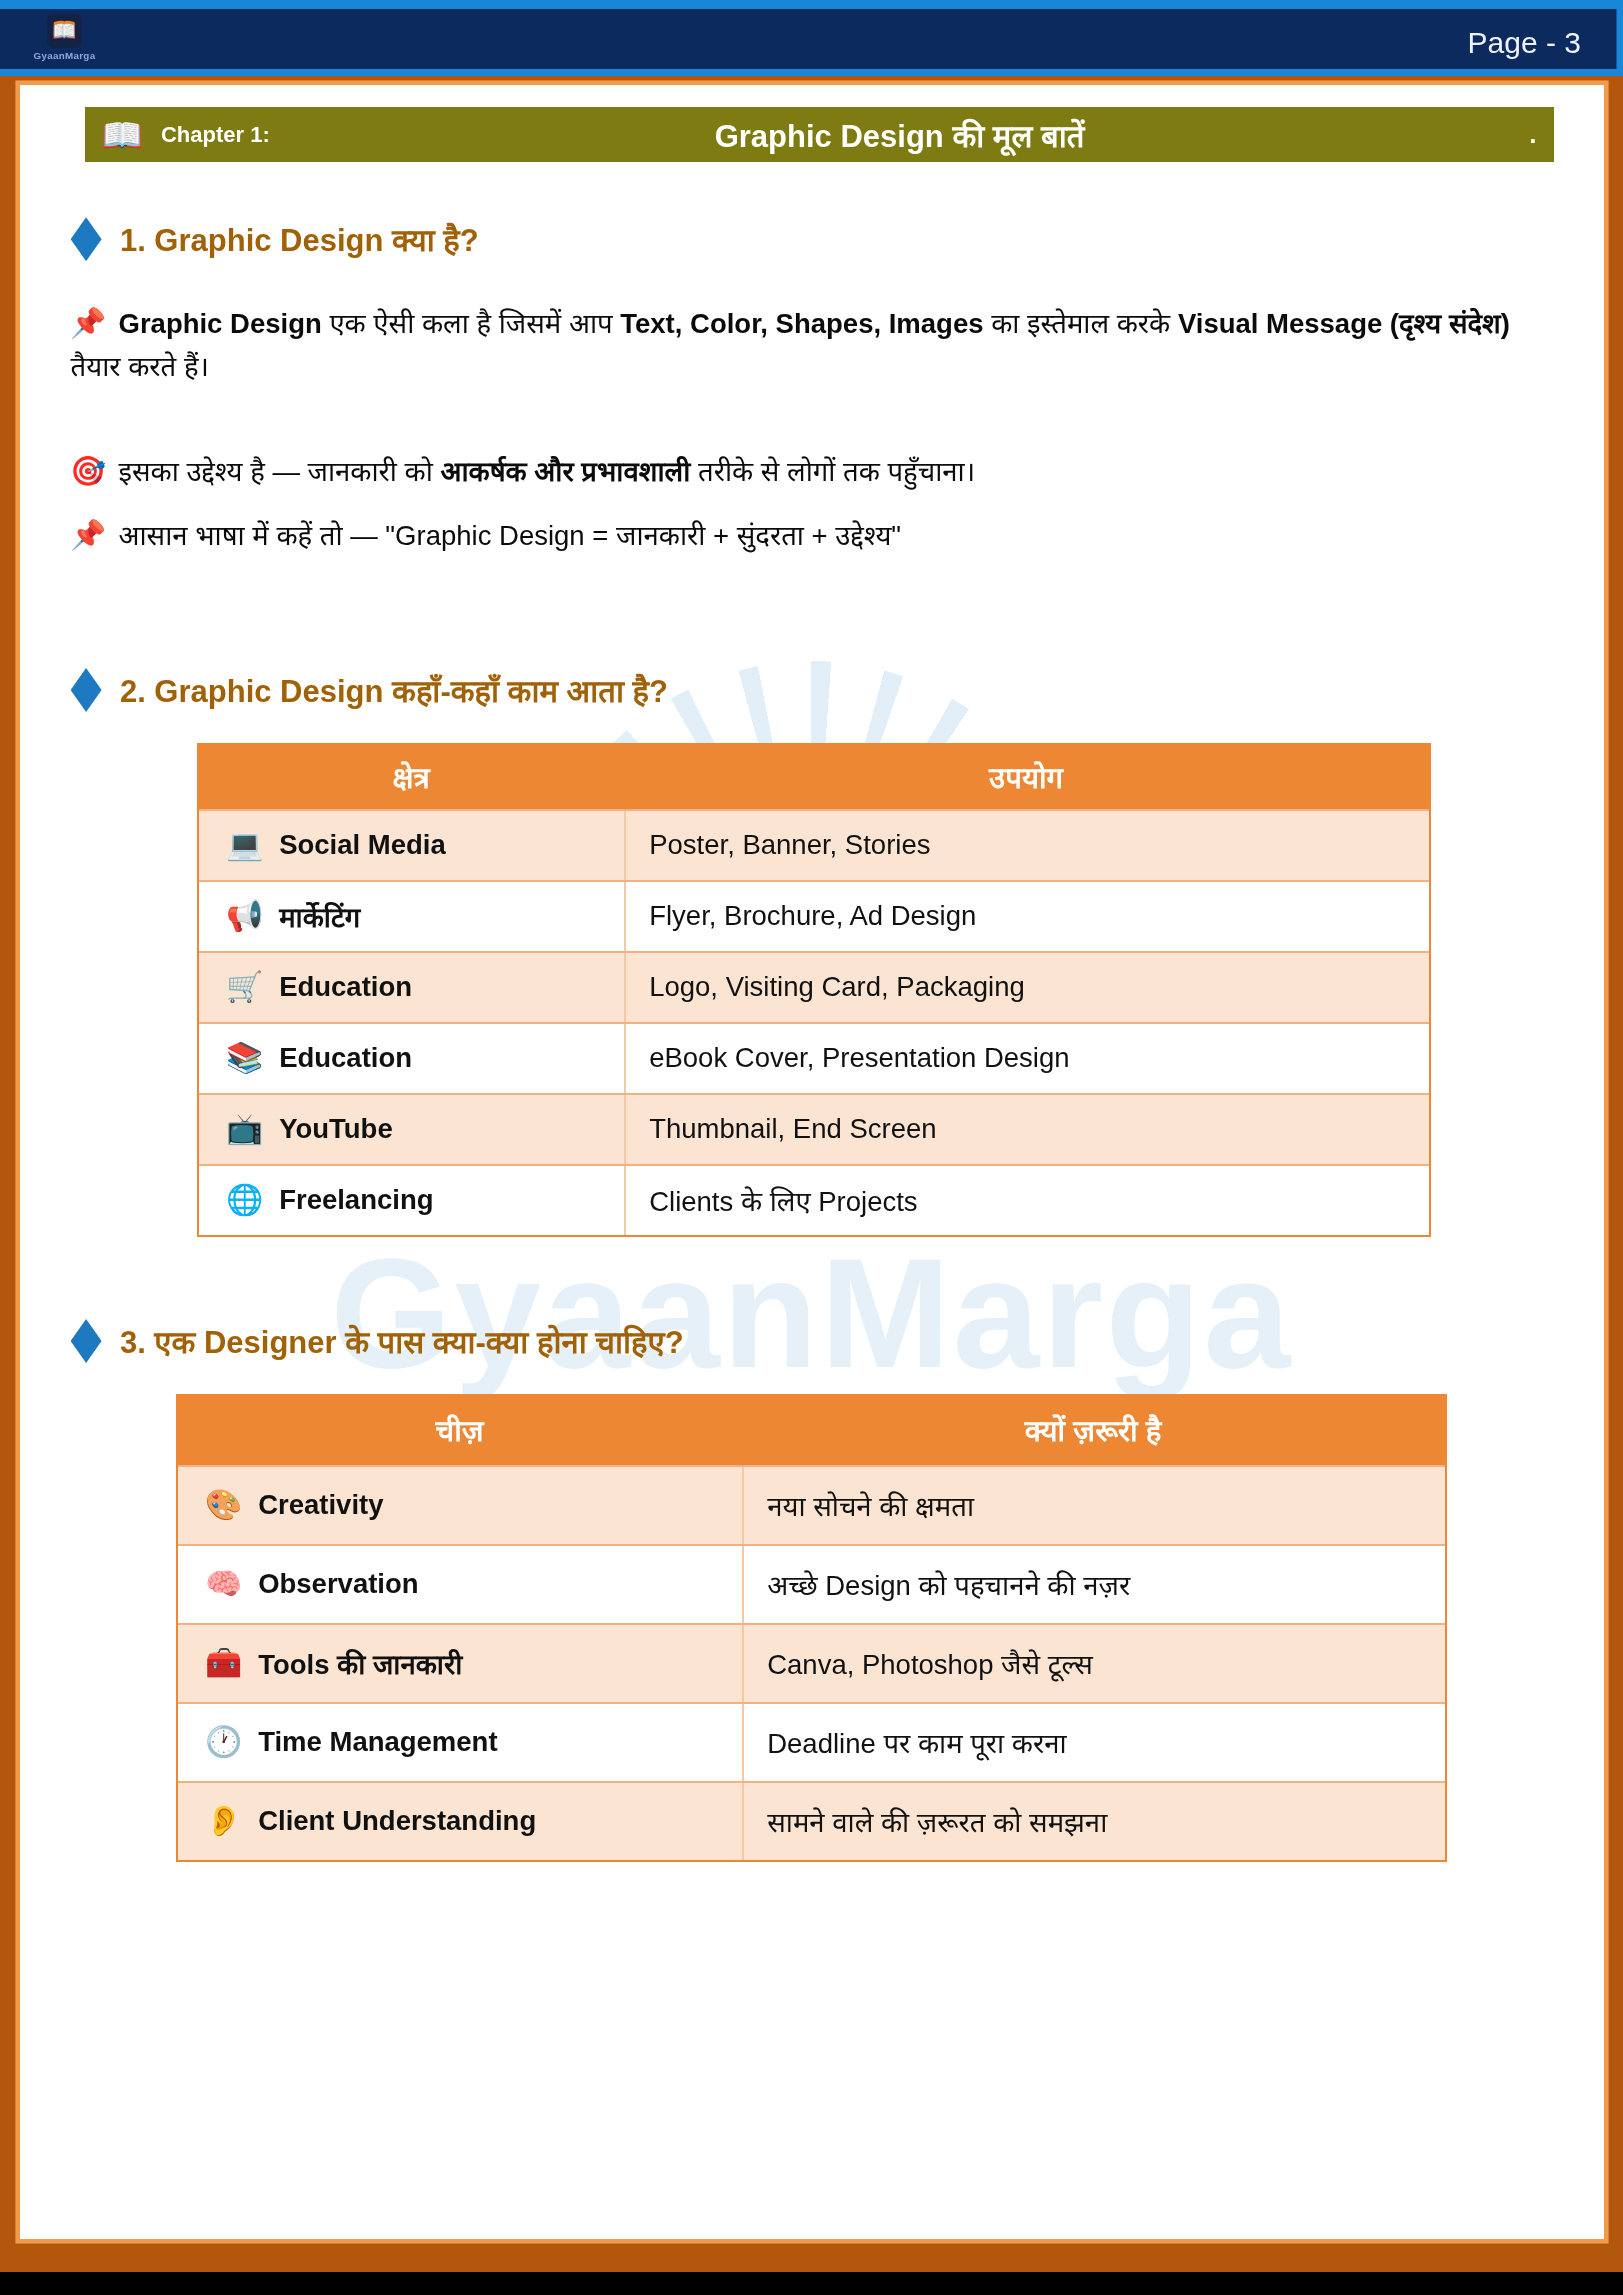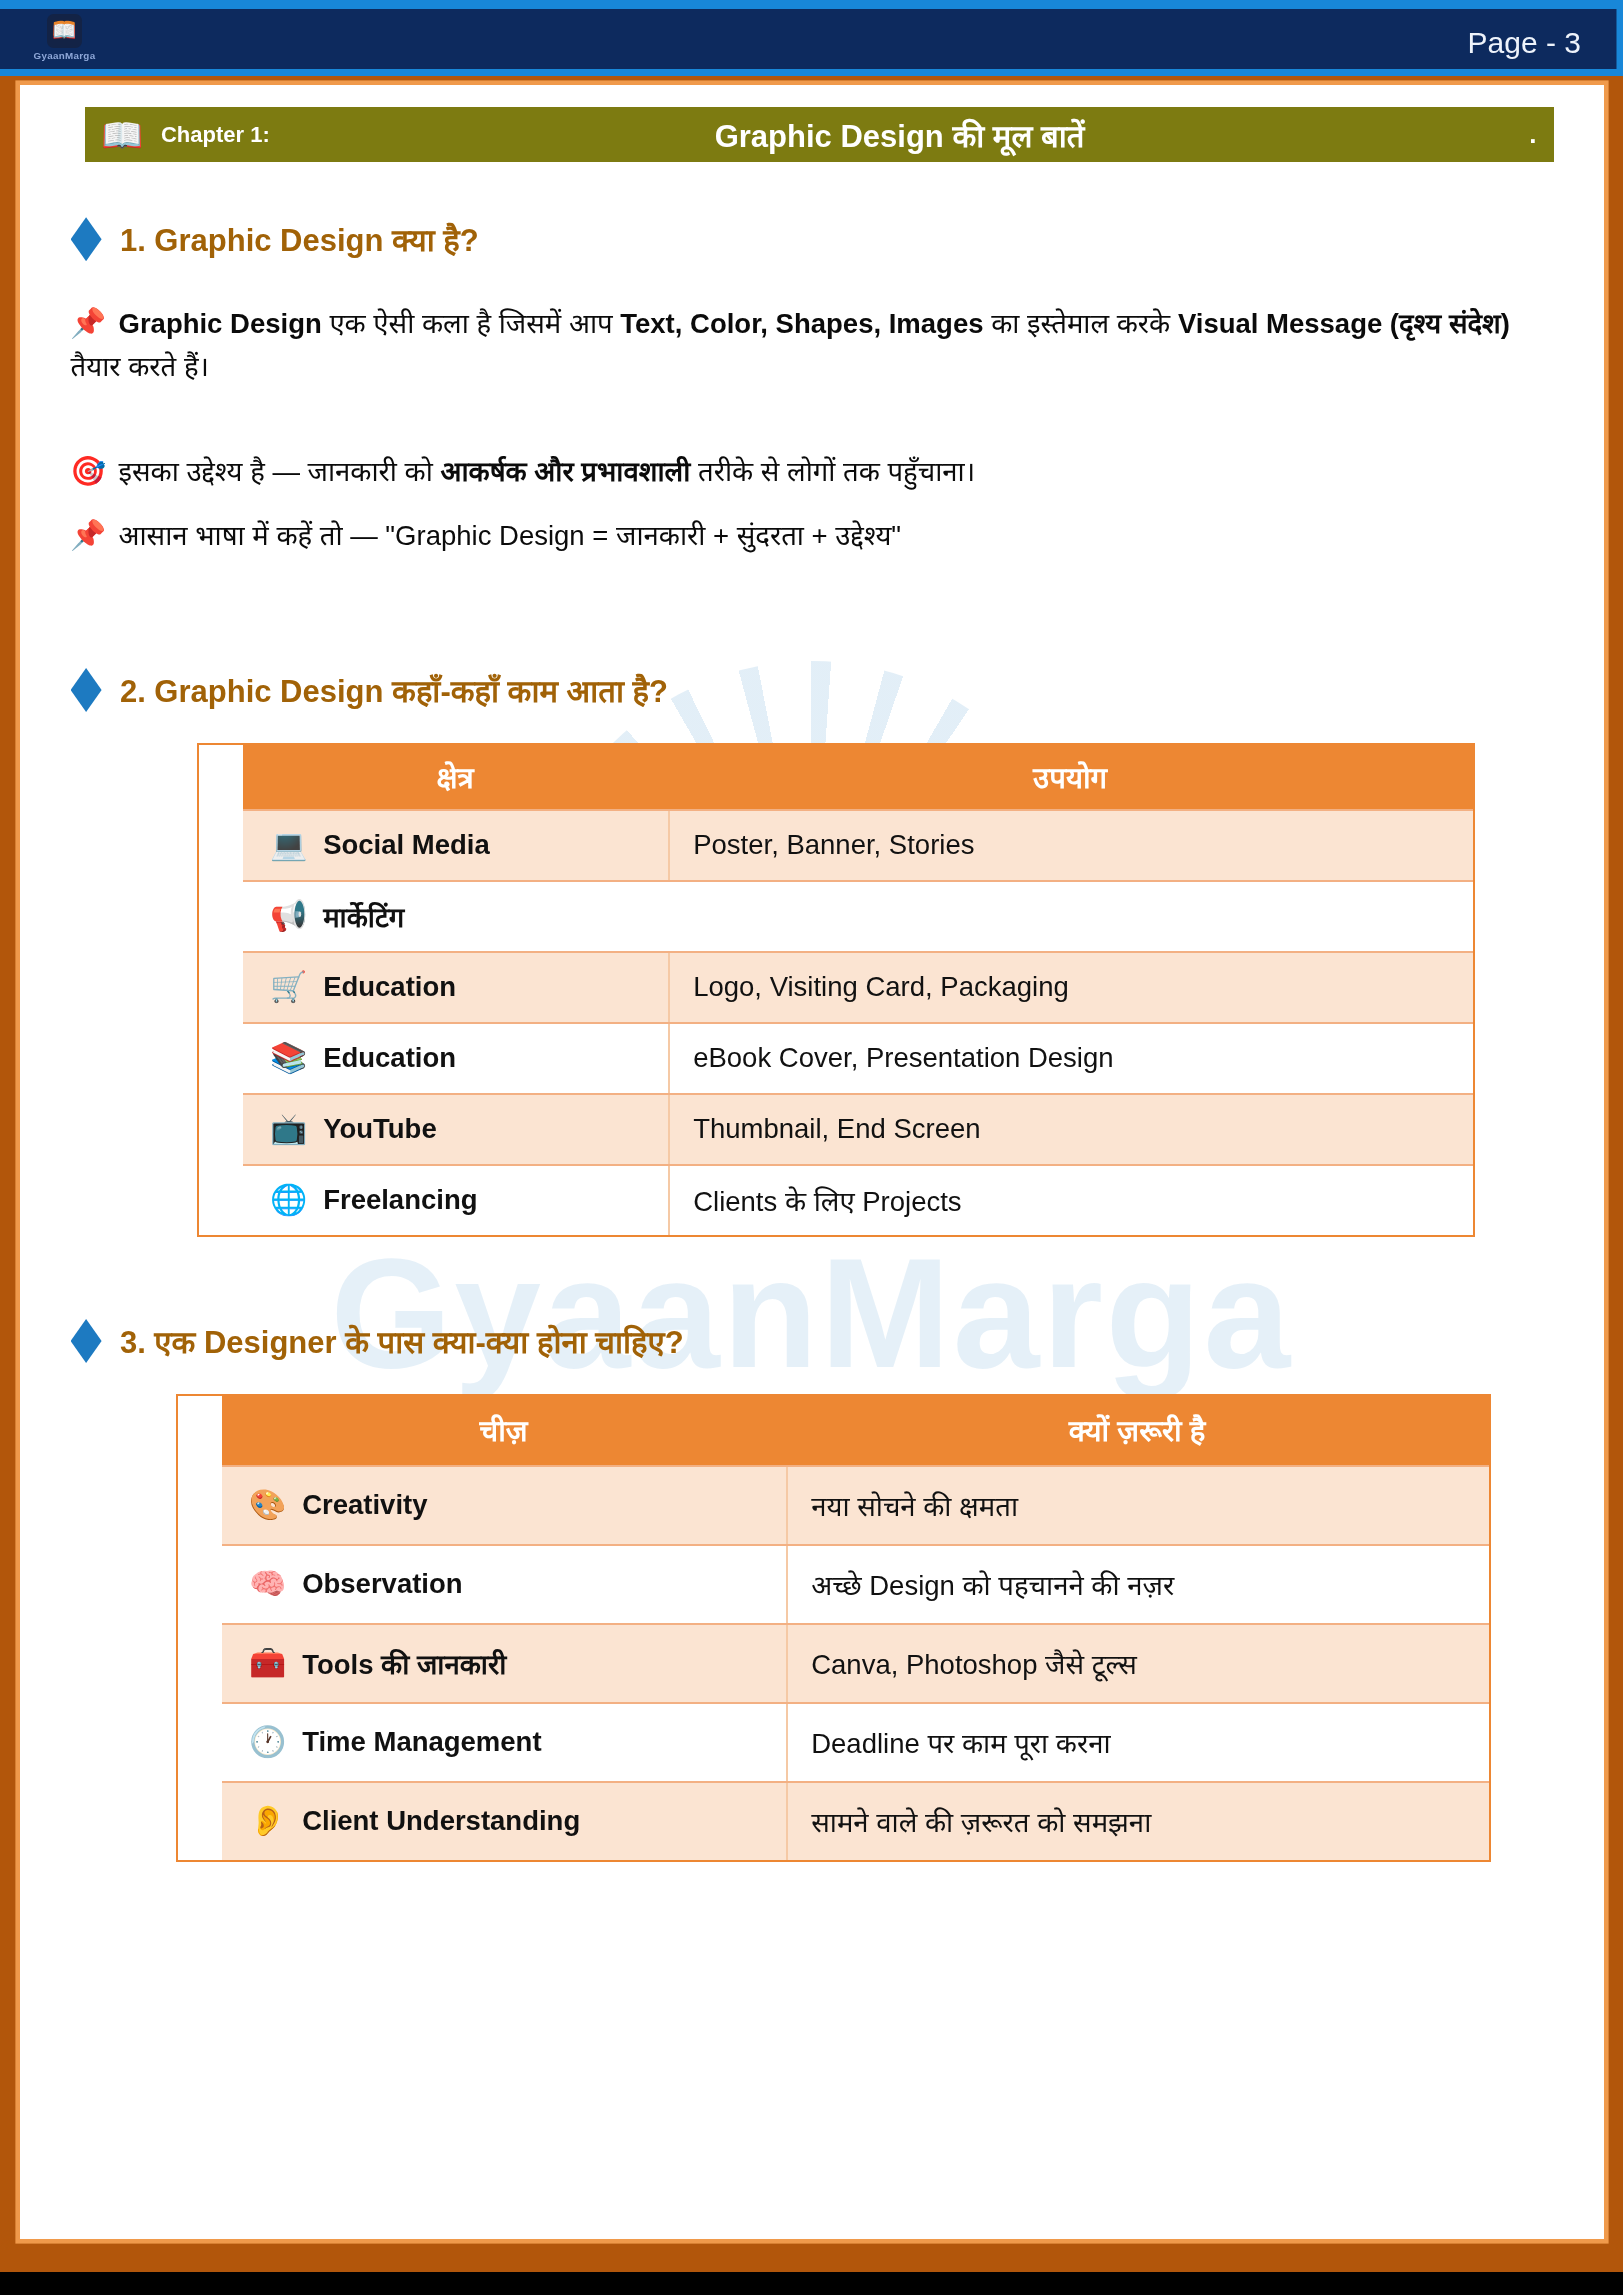--- a/index.html
+++ b/index.html
@@ -54,21 +54,21 @@
   
   .bullets{margin:0 59px 0 51px;}
   .bullet{font-size:27.5px;line-height:1.5;color:#0b0b0b;}
   .b1{margin-top:41px;}
   .b2{margin-top:63px;}
   .b3{margin-top:21px;}
   .bullet .icon{font-size:29px;margin-right:11.8px;}
   .bold{font-weight:bold;}
 
   
-  .tbl{background:#fff;border:2px solid #ed8733;z-index:1;position:relative;padding-left:44px;}
+  .tbl{background:#fff;border:2px solid #ed8733;z-index:1;position:relative;}
   .tbl-domains{margin:31px 0 0 177px;width:1230px;}
   .tbl-skills{margin:31px 0 0 156px;width:1267px;}
   .thead{display:flex;background:#ed8733;color:#fff;font-weight:bold;font-size:29.4px;align-items:center;}
   .tbl-domains .thead{height:64px;}
   .tbl-skills .thead{height:69px;}
   .th{text-align:center;}
   .trow{display:flex;border-top:2px solid #f3b083;}
   .tbl-domains .trow{height:69px;}
   .tbl-skills .trow{height:77px;}
   .alt{background:#fbe4d2;}
@@ -148,20 +148,21 @@
                 <span class="ticon" style="color:#35a3e8">💻</span>
                 <span class="tfield">Social Media</span>
               </div>
             <div class="tc2 c2 tuse">Poster, Banner, Stories</div>
           </div>
           <div class="trow">
             <div class="tc1 c1">
                 <span class="ticon" style="color:#e02a5e">📢</span>
                 <span class="tfield">मार्केटिंग</span>
               </div>
+            <div class="tc2 c2 tuse">Flyer, Brochure, Ad Design</div>
           </div>
           <div class="trow alt">
             <div class="tc1 c1">
                 <span class="ticon" style="color:#8a9096">🛒</span>
                 <span class="tfield">Education</span>
               </div>
             <div class="tc2 c2 tuse">Logo, Visiting Card, Packaging</div>
           </div>
           <div class="trow">
             <div class="tc1 c1">

